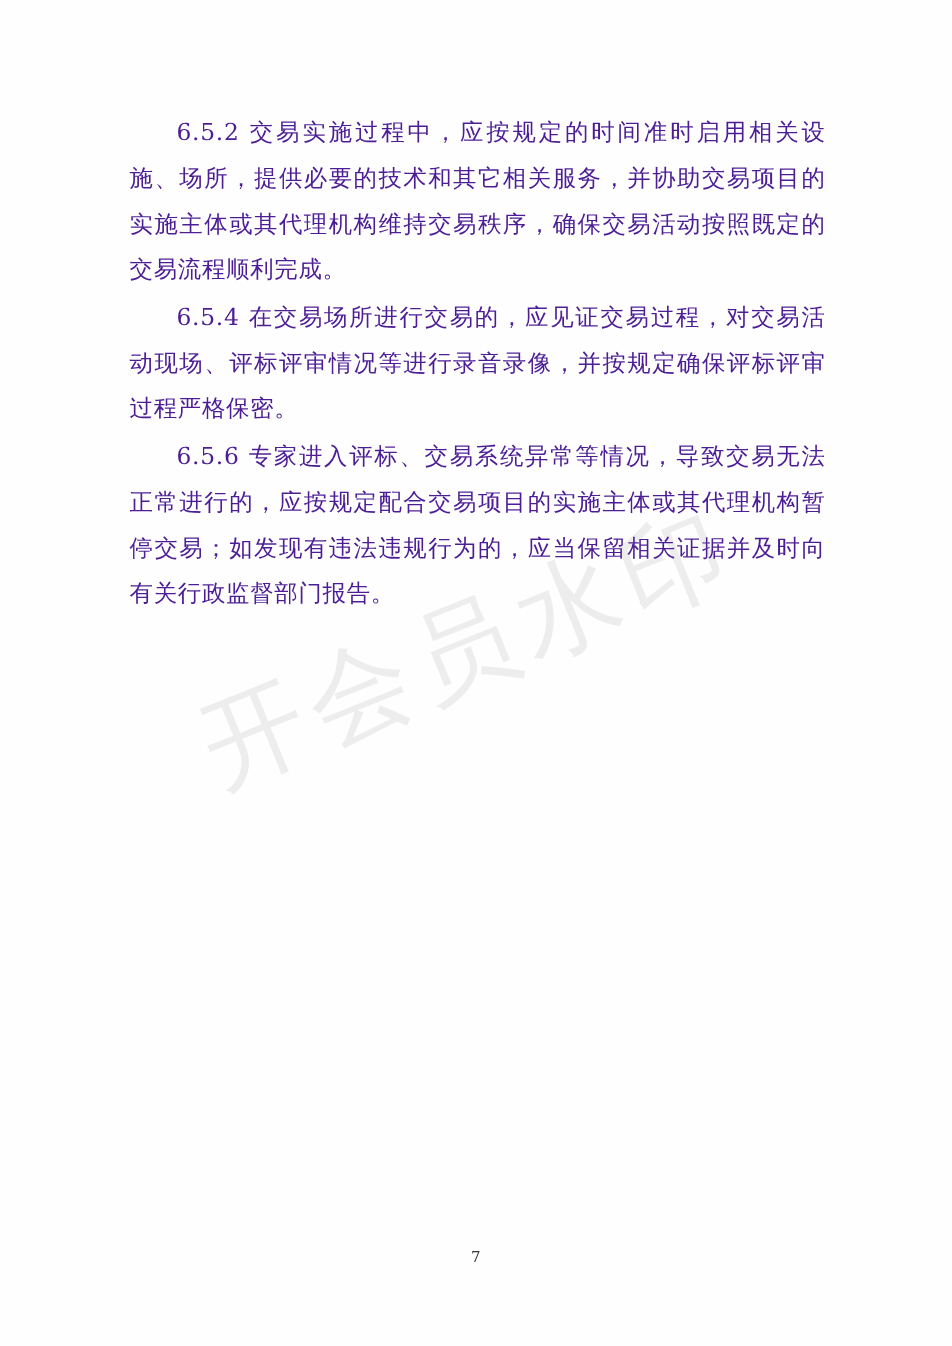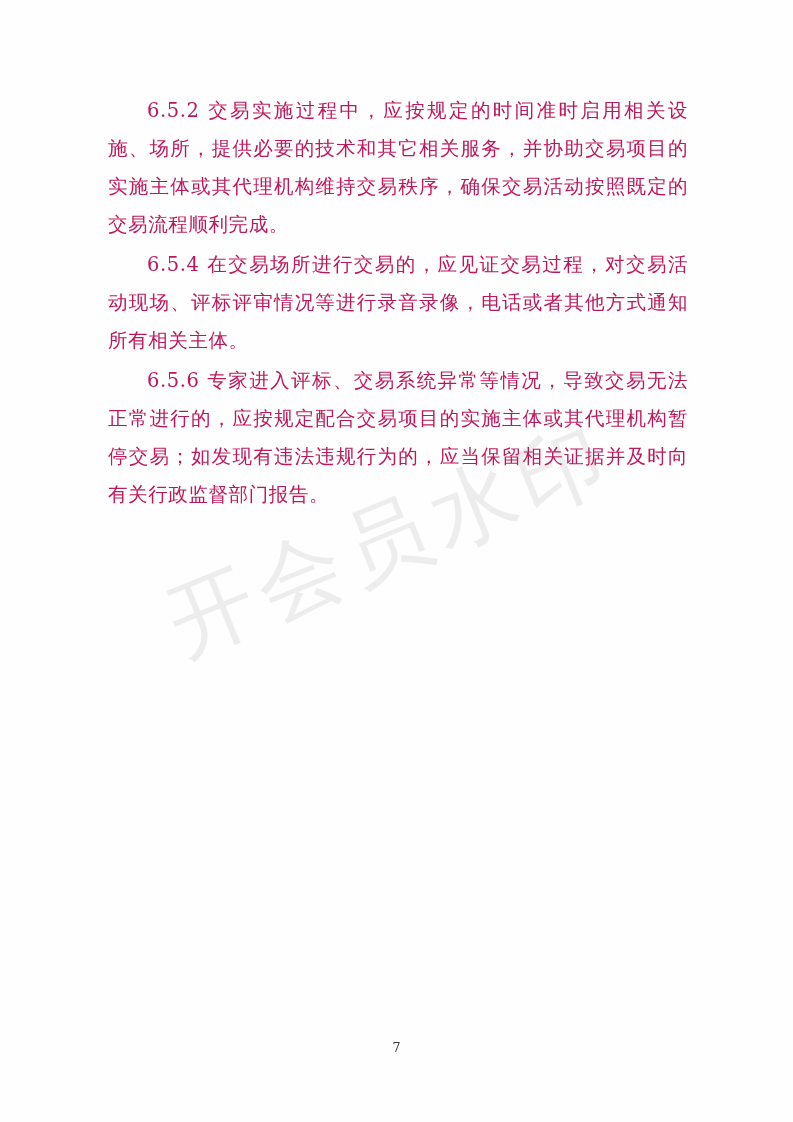--- a/index.html
+++ b/index.html
@@ -30,21 +30,21 @@
     width: 580px;
   }
   .para {
     font-size: 19.5px;
     line-height: 38px;
     text-align: justify;
     text-justify: inter-ideograph;
     margin: 0 0 2px 0;
     text-indent: 39px;
     letter-spacing: 0.6px;
-    color: #be185d;
+    color: #4c1d95;
     font-family: "DejaVu Serif", "Liberation Serif", serif;
     position: relative;
     z-index: 2;
   }
   .watermark {
     position: absolute;
     left: 175px;
     top: 430px;
     width: 430px;
     height: 220px;
@@ -78,19 +78,19 @@
 <body>
 
 <div class="page">
 
   <div class="watermark">
     <span>开会员水印</span>
   </div>
 
   <div class="content">
     <p class="para">6.5.2 交易实施过程中，应按规定的时间准时启用相关设施、场所，提供必要的技术和其它相关服务，并协助交易项目的实施主体或其代理机构维持交易秩序，确保交易活动按照既定的交易流程顺利完成。</p>
-    <p class="para">6.5.4 在交易场所进行交易的，应见证交易过程，对交易活动现场、评标评审情况等进行录音录像，电话或者其他方式通知所有相关主体。</p>
+    <p class="para">6.5.4 在交易场所进行交易的，应见证交易过程，对交易活动现场、评标评审情况等进行录音录像，并按规定确保评标评审过程严格保密。</p>
     <p class="para">6.5.6 专家进入评标、交易系统异常等情况，导致交易无法正常进行的，应按规定配合交易项目的实施主体或其代理机构暂停交易；如发现有违法违规行为的，应当保留相关证据并及时向有关行政监督部门报告。</p>
   </div>
 
   <div class="page-number">7</div>
 
 </div>
 
 </body></html>

